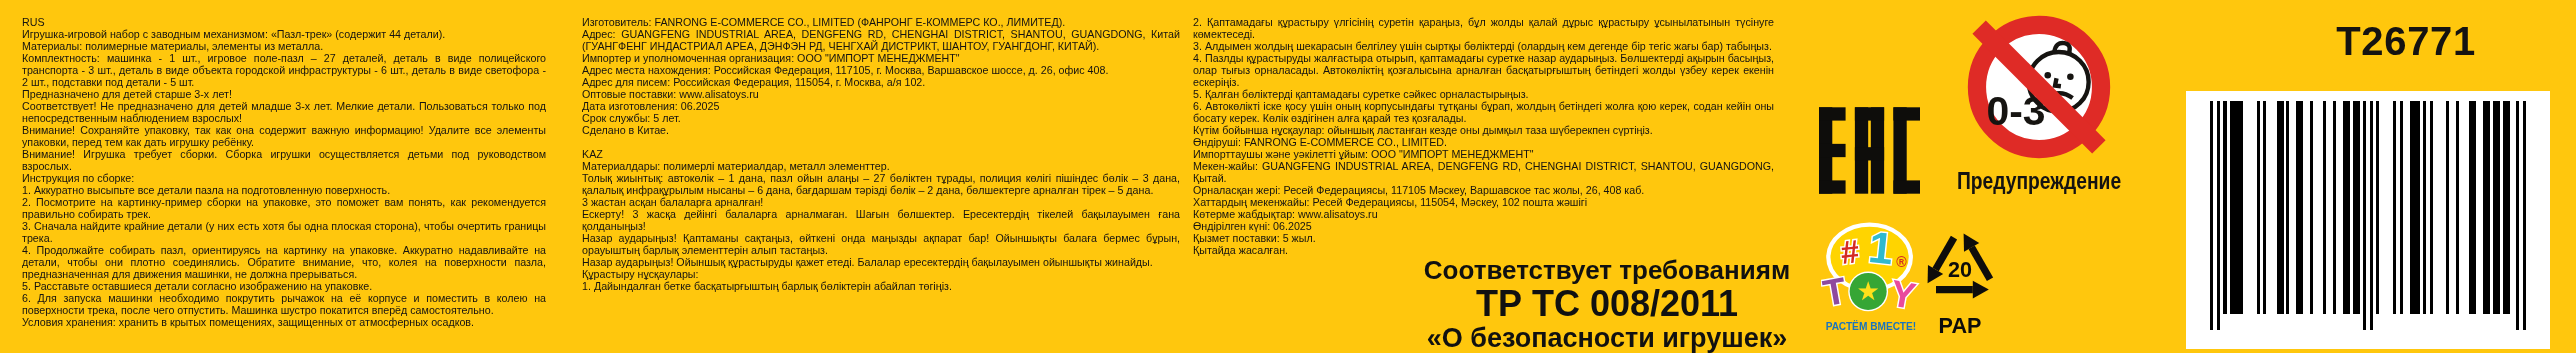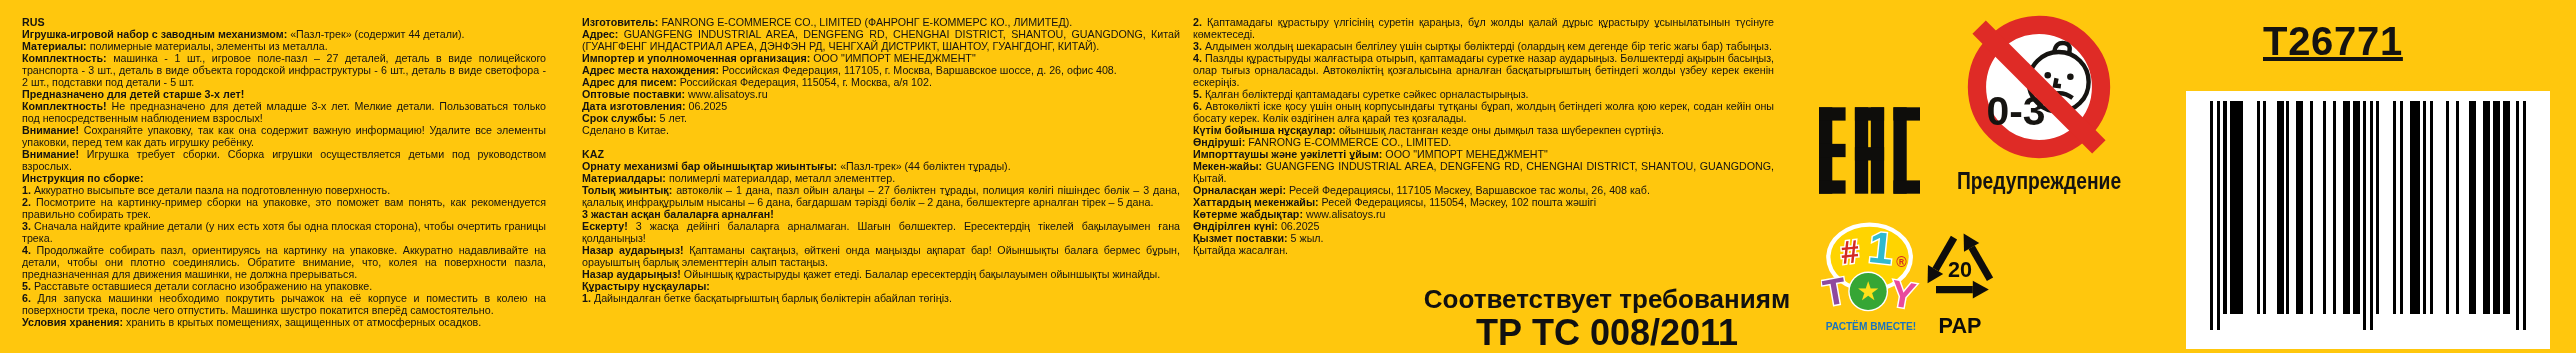--- a/index.html
+++ b/index.html
@@ -4,52 +4,52 @@
 <style>
   html,body{margin:0;padding:0;background:#fff;}
   .label{position:relative;width:2576px;height:354px;background:#FFC70D;
          font-family:"Liberation Sans",sans-serif;color:#151311;overflow:hidden;}
   .col{position:absolute;top:16.4px;font-size:10.7px;line-height:12px;text-align:justify;}
   .col p{margin:0;}
   .col p.spacer{height:12px;}
   #col-rus{left:22px;width:524px;}
   #col-mid{left:582px;width:598px;}
   #col-kaz{left:1193px;width:581px;}
-  b{font-weight:bold;}
+  b{font-weight:normal;}
   #compliance{position:absolute;left:1413px;top:255px;width:388px;text-align:center;font-weight:bold;color:#111;}
-  #compliance .c1{font-size:26px;line-height:30px;margin-top:29px;}
+  #compliance .c1{font-size:26px;line-height:30px;}
   #compliance .c2{font-size:36px;line-height:37px;}
   #compliance .c3{font-size:27px;line-height:33px;}
   #eac{position:absolute;left:1819px;top:104px;}
   #age{position:absolute;left:1966px;top:14.2px;}
   #warn{position:absolute;left:1939px;top:168px;width:199px;text-align:center;
         font-weight:bold;font-size:23.5px;transform:scaleX(0.82);transform-origin:50% 50%;white-space:nowrap;}
   #toy{position:absolute;left:1820px;top:216px;width:102px;text-align:center;}
   #toy-tagline{margin-top:1.4px;font-weight:bold;font-size:10.7px;color:#1B74BC;transform:scaleX(0.95);white-space:nowrap;}
   .recycle{position:absolute;top:232px;}
   #rec03{left:1945px;}
   #rec20{left:1920px;}
-  #article{position:absolute;left:2263px;top:18.5px;width:213px;text-align:left;
-           font-size:40px;font-weight:bold;letter-spacing:0.7px;text-decoration:underline;}
+  #article{position:absolute;left:2263px;top:18.5px;width:213px;text-align:right;
+           font-size:40px;font-weight:bold;letter-spacing:0.7px;}
   #barcode{position:absolute;left:2186px;top:91px;width:364px;height:258px;background:#ffffff;}
   #bars{position:absolute;left:24px;top:10px;width:316px;height:213px;}
   .bar{position:absolute;top:0;background:#000;}
 </style>
 </head>
 <body>
 
 <div class="label">
 
   <div id="col-rus" class="col">
       <p><b>RUS</b></p>
       <p><b>Игрушка-игровой набор с заводным механизмом:</b> «Пазл-трек» (содержит 44 детали).</p>
       <p><b>Материалы:</b> полимерные материалы, элементы из металла.</p>
       <p><b>Комплектность:</b> машинка - 1 шт., игровое поле-пазл – 27 деталей, деталь в виде полицейского транспорта - 3 шт., деталь в виде объекта городской инфраструктуры - 6 шт., деталь в виде светофора - 2 шт., подставки под детали - 5 шт.</p>
       <p><b>Предназначено для детей старше 3-х лет!</b></p>
-      <p><b>Комплектность!</b> Не предназначено для детей младше 3-х лет. Мелкие детали. Пользоваться только под непосредственным наблюдением взрослых!</p>
+      <p><b>Соответствует!</b> Не предназначено для детей младше 3-х лет. Мелкие детали. Пользоваться только под непосредственным наблюдением взрослых!</p>
       <p><b>Внимание!</b> Сохраняйте упаковку, так как она содержит важную информацию! Удалите все элементы упаковки, перед тем как дать игрушку ребёнку.</p>
       <p><b>Внимание!</b> Игрушка требует сборки. Сборка игрушки осуществляется детьми под руководством взрослых.</p>
       <p><b>Инструкция по сборке:</b></p>
       <p><b>1.</b> Аккуратно высыпьте все детали пазла на подготовленную поверхность.</p>
       <p><b>2.</b> Посмотрите на картинку-пример сборки на упаковке, это поможет вам понять, как рекомендуется правильно собирать трек.</p>
       <p><b>3.</b> Сначала найдите крайние детали (у них есть хотя бы одна плоская сторона), чтобы очертить границы трека.</p>
       <p><b>4.</b> Продолжайте собирать пазл, ориентируясь на картинку на упаковке. Аккуратно надавливайте на детали, чтобы они плотно соединялись. Обратите внимание, что, колея на поверхности пазла, предназначенная для движения машинки, не должна прерываться.</p>
       <p><b>5.</b> Расставьте оставшиеся детали согласно изображению на упаковке.</p>
       <p><b>6.</b> Для запуска машинки необходимо покрутить рычажок на её корпусе и поместить в колею на поверхности трека, после чего отпустить. Машинка шустро покатится вперёд самостоятельно.</p>
       <p><b>Условия хранения:</b> хранить в крытых помещениях, защищенных от атмосферных осадков.</p>
@@ -59,21 +59,20 @@
       <p><b>Адрес:</b> GUANGFENG INDUSTRIAL AREA, DENGFENG RD, CHENGHAI DISTRICT, SHANTOU, GUANGDONG, Китай (ГУАНГФЕНГ ИНДАСТРИАЛ АРЕА, ДЭНФЭН РД, ЧЕНГХАЙ ДИСТРИКТ, ШАНТОУ, ГУАНГДОНГ, КИТАЙ).</p>
       <p><b>Импортер и уполномоченная организация:</b> ООО "ИМПОРТ МЕНЕДЖМЕНТ"</p>
       <p><b>Адрес места нахождения:</b> Российская Федерация, 117105, г. Москва, Варшавское шоссе, д. 26, офис 408.</p>
       <p><b>Адрес для писем:</b> Российская Федерация, 115054, г. Москва, а/я 102.</p>
       <p><b>Оптовые поставки:</b> www.alisatoys.ru</p>
       <p><b>Дата изготовления:</b> 06.2025</p>
       <p><b>Срок службы:</b> 5 лет.</p>
       <p>Сделано в Китае.</p>
       <p class="spacer"></p>
       <p><b>KAZ</b></p>
-      <p><b>Орнату механизмі бар ойыншықтар жиынтығы:</b> «Пазл-трек» (44 бөліктен тұрады).</p>
       <p><b>Материалдары:</b> полимерлі материалдар, металл элементтер.</p>
       <p><b>Толық жиынтық:</b> автокөлік – 1 дана, пазл ойын алаңы – 27 бөліктен тұрады, полиция көлігі пішіндес бөлік – 3 дана, қалалық инфрақұрылым нысаны – 6 дана, бағдаршам тәрізді бөлік – 2 дана, бөлшектерге арналған тірек – 5 дана.</p>
       <p><b>3 жастан асқан балаларға арналған!</b></p>
       <p><b>Ескерту!</b> 3 жасқа дейінгі балаларға арналмаған. Шағын бөлшектер. Ересектердің тікелей бақылауымен ғана қолданыңыз!</p>
       <p><b>Назар аударыңыз!</b> Қаптаманы сақтаңыз, өйткені онда маңызды ақпарат бар! Ойыншықты балаға бермес бұрын, орауыштың барлық элементтерін алып тастаңыз.</p>
       <p><b>Назар аударыңыз!</b> Ойыншық құрастыруды қажет етеді. Балалар ересектердің бақылауымен ойыншықты жинайды.</p>
       <p><b>Құрастыру нұсқаулары:</b></p>
       <p><b>1.</b> Дайындалған бетке басқатырғыштың барлық бөліктерін абайлап төгіңіз.</p>
     </div>
   <div id="col-kaz" class="col">

